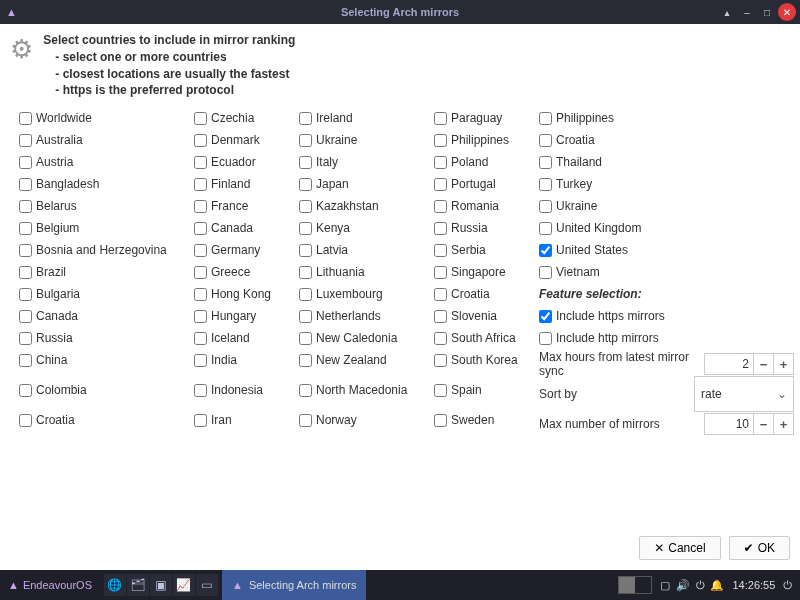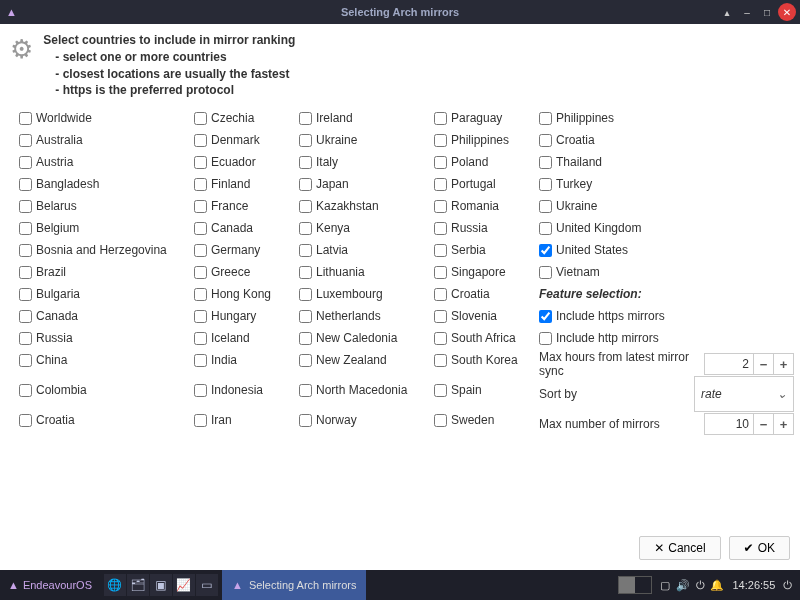--- a/index.html
+++ b/index.html
@@ -17,21 +17,21 @@
     .header-text .sub { font-weight:bold; padding-left:12px;}
     .grid { display:grid; grid-template-columns:175px 105px 135px 105px 1fr; padding:8px 6px 0 19px; font-size:12px; row-gap:8px;}
     .cell { display:flex; align-items:center; gap:4px; height:14px;}
     .cell input[type="checkbox"] { width:13px; height:13px;}
     .feat { font-style:italic; font-weight:bold;}
     .row-opt { display:flex; gap:10px;}
     .label-opt { flex:1; font-size:12px; }
     .spin { display:flex; align-items:stretch; border:1px solid #ccc; height:22px;}
     .spin-val { width:48px; text-align:right; padding:0 4px; display:flex; align-items:center; justify-content:flex-end; border:none;}
     .spin-btn { width:20px; display:flex; align-items:center; justify-content:center; border-left:1px solid #ccc; font-size:13px; font-weight:bold; color:#555;}
-    .combo { border:1px solid #ccc; height:36px; width:100px; display:flex; align-items:center; padding:0 6px; position:relative;font-style:italic;}
+    .combo { border:1px solid #ccc; height:36px; width:100px; display:flex; align-items:center; padding:0 6px; position:relative;}
     .combo::after { content:"⌄"; position:absolute; right:6px; color:#666;}
     .footer { margin-top:auto; padding:10px; display:flex; justify-content:flex-end; gap:8px;}
     .btn { border:1px solid #ccc; background:#fafafa; padding:4px 14px; border-radius:2px; display:flex; align-items:center; gap:4px; font-size:12px;}
     .taskbar { height:30px; background:#1e1f29; display:flex; align-items:center; color:#ddd; font-size:11px;}
     .tk-logo { display:flex; align-items:center; gap:4px; padding:0 8px; color:#c8a4e8;}
     .tk-icons { display:flex; gap:1px; margin-left:4px;}
     .tk-ic { width:22px; height:22px; display:flex; align-items:center; justify-content:center; background:#2a2b38; color:#bfc6e0; font-size:12px;}
     .tk-task { background:#3d5a9a; height:30px; display:flex; align-items:center; padding:0 10px; gap:6px; margin-left:4px;}
     .tk-task-ic { color:#c8a4e8;}
     .tk-right { margin-left:auto; display:flex; align-items:center; gap:8px; padding-right:8px;}

